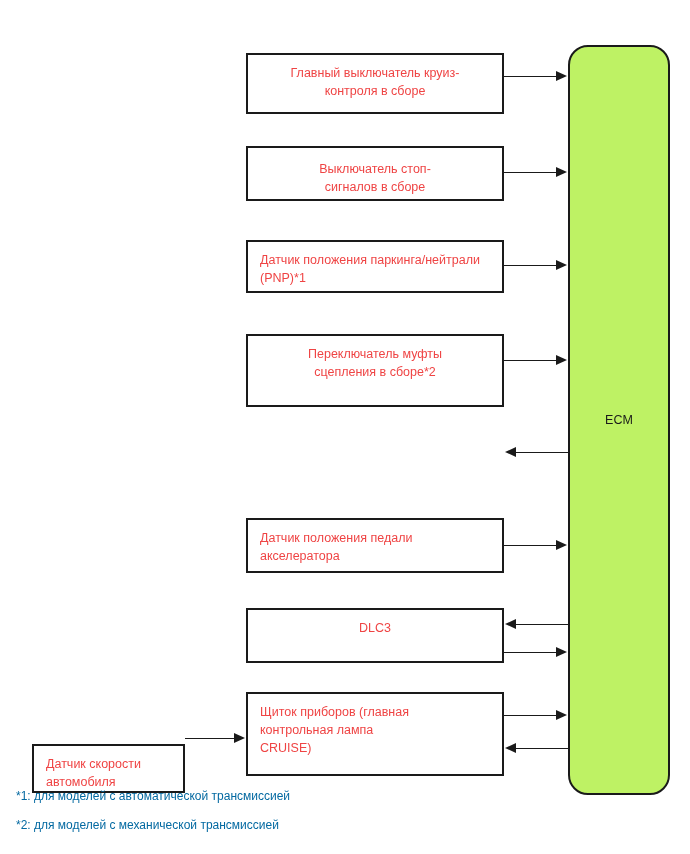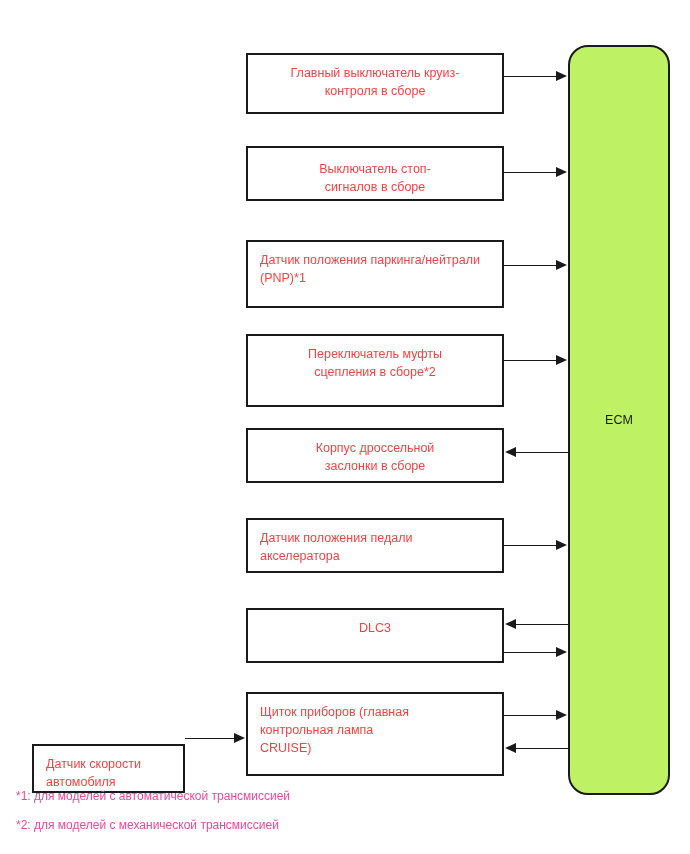--- a/index.html
+++ b/index.html
@@ -65,21 +65,21 @@
     height: 0;
     border-top: 5.5px solid transparent;
     border-bottom: 5.5px solid transparent;
   }
   .arrow-r { border-left: 11px solid #1a1a1a; }
   .arrow-l { border-right: 11px solid #1a1a1a; }
 
   .note {
     position: absolute;
     font-size: 12px;
-    color: #ec4899;
+    color: #0369a1;
     white-space: nowrap;
   }
 </style>
 </head>
 <body>
 
 <div id="canvas">
 
   <div class="ecm" style="left:568px; top:45px; width:102px; height:750px;">
     <span class="txt">ECM</span>
@@ -92,38 +92,34 @@
   <div class="hline" style="left:504px; top:76px; width:53px;"></div>
   <div class="arrow-r" style="left:556px; top:70.5px;"></div>
 
   <div class="box center topal" style="left:246px; top:146px; width:258px; height:55px;align-items:center;">
     <span class="txt">Выключатель стоп-
 сигналов в сборе</span>
   </div>
   <div class="hline" style="left:504px; top:172px; width:53px;"></div>
   <div class="arrow-r" style="left:556px; top:166.5px;"></div>
 
-  <div class="box left topal" style="left:246px; top:240px; width:258px; height:68px;">
+  <div class="box left topal" style="left:246px; top:240px; width:258px; height:53px;">
     <span class="txt">Датчик положения паркинга/нейтрали
 (PNP)*1</span>
   </div>
   <div class="hline" style="left:504px; top:265px; width:53px;"></div>
   <div class="arrow-r" style="left:556px; top:259.5px;"></div>
 
   <div class="box center topal" style="left:246px; top:334px; width:258px; height:73px;">
     <span class="txt">Переключатель муфты
 сцепления в сборе*2</span>
   </div>
   <div class="hline" style="left:504px; top:360px; width:53px;"></div>
   <div class="arrow-r" style="left:556px; top:354.5px;"></div>
 
-  <div class="box center topal" style="left:246px; top:428px; width:258px; height:55px;">
-    <span class="txt">Корпус дроссельной
-заслонки в сборе</span>
-  </div>
   <div class="hline" style="left:516px; top:452px; width:52px;"></div>
   <div class="arrow-l" style="left:505px; top:446.5px;"></div>
 
   <div class="box left topal" style="left:246px; top:518px; width:258px; height:55px;">
     <span class="txt">Датчик положения педали
 акселератора</span>
   </div>
   <div class="hline" style="left:504px; top:545px; width:53px;"></div>
   <div class="arrow-r" style="left:556px; top:539.5px;"></div>
 

